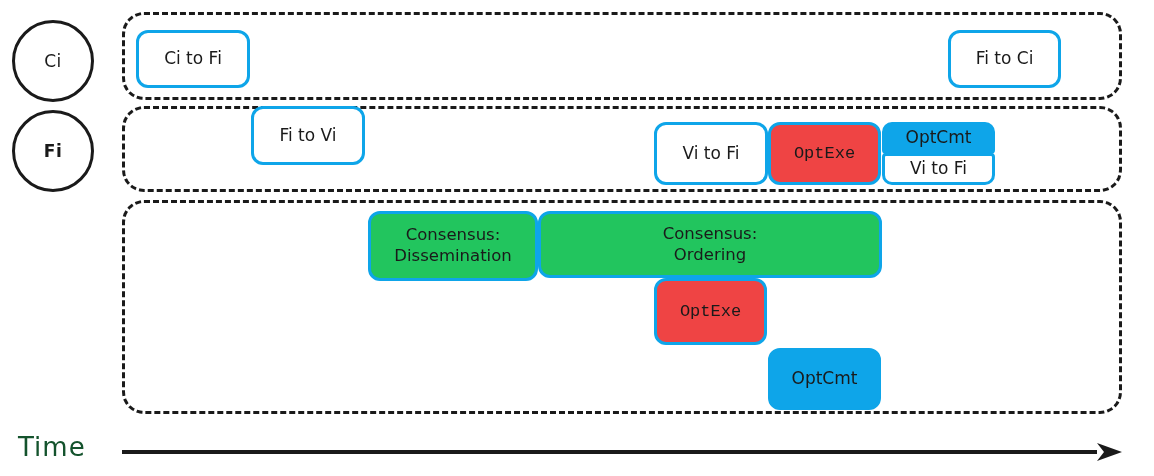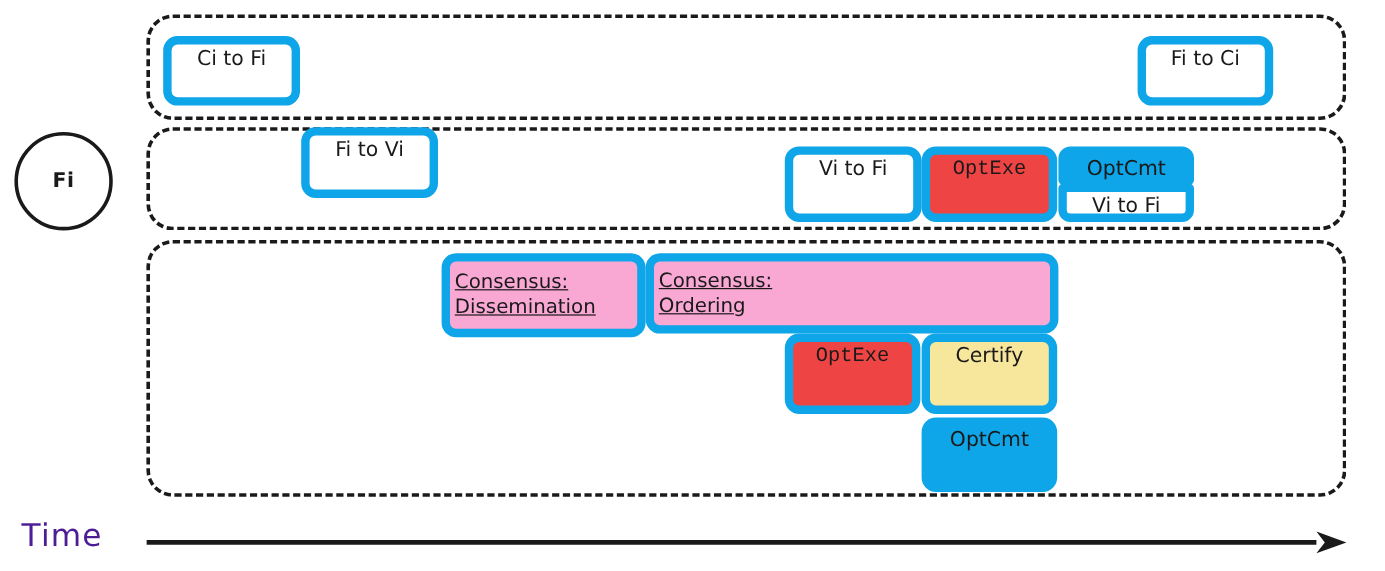--- a/index.html
+++ b/index.html
@@ -29,54 +29,57 @@
     border:3.5px dashed #1a1a1a;
     border-radius:22px;
     background:transparent;
     box-sizing:border-box;
   }
 
   
   .box{
     position:absolute;
     box-sizing:border-box;
-    border:7px solid #0ea5e9;
+    border:3px solid #0ea5e9;
     border-radius:12px;
     background:#ffffff;
-    display:flex;align-items:flex-start;justify-content:center;
+    display:flex;align-items:center;justify-content:center;
     text-align:center;
     color:#1a1a1a;
     font-size:17px;
     line-height:1.25;
-    padding:2px 4px;
+    padding:2px 16px;
   }
-  .box.blue{background:#f9a8d4;text-decoration:underline;}
+  .box.blue{background:#22c55e;}
   .box.pink{background:#ef4444;font-family:Liberation Mono, monospace;}
   .box.yellow{background:#f7e79c;}
   .box.green{background:#0ea5e9;}
   .box.two-line{font-size:16.5px;}
 
   
   #time-label{
     position:absolute;
     left:18px;top:432px;
-    font-size:26px;color:#4c1d95;
+    font-size:26px;color:#14532d;
     letter-spacing:1px;
   }
   #time-axis{
     position:absolute;
     left:122px;top:441px;
     width:1000px;height:22px;
   }
 </style>
 </head>
 <body>
 
 <div id="stage">
 
+  <div class="role-circle" style="left:12px;top:20px;">
+    <span>Ci</span>
+  </div>
   <div class="role-circle" style="left:12px;top:110px;font-weight:bold;">
     <span>Fi</span>
   </div>
 
   <div class="lane" style="left:122px;top:12px;width:1000px;height:88px;"></div>
 
   <div class="box" style="left:136px;top:30px;width:114px;height:58px;">
     <span>Ci to Fi</span>
   </div>
   <div class="box" style="left:948px;top:30px;width:113px;height:58px;">
@@ -107,23 +110,20 @@
     <span>Consensus:</span>
     <span>Dissemination</span>
   </div>
   <div class="box blue two-line" style="left:538px;top:211px;width:344px;height:67px;flex-direction:column;">
     <span>Consensus:</span>
     <span>Ordering</span>
   </div>
   <div class="box pink" style="left:654px;top:278px;width:113px;height:67px;">
     <span>OptExe</span>
   </div>
-  <div class="box yellow" style="left:768px;top:278px;width:113px;height:67px;">
-    <span>Certify</span>
-  </div>
   <div class="box green" style="left:768px;top:348px;width:113px;height:62px;">
     <span>OptCmt</span>
   </div>
 
   <div id="time-label">Time</div>
   <svg id="time-axis" viewBox="0 0 1000 22">
     <line x1="0" y1="11" x2="975" y2="11" stroke="#1a1a1a" stroke-width="4"></line>
     <polygon points="975,2 1000,11 975,20 982,11" fill="#1a1a1a"></polygon>
   </svg>
 

